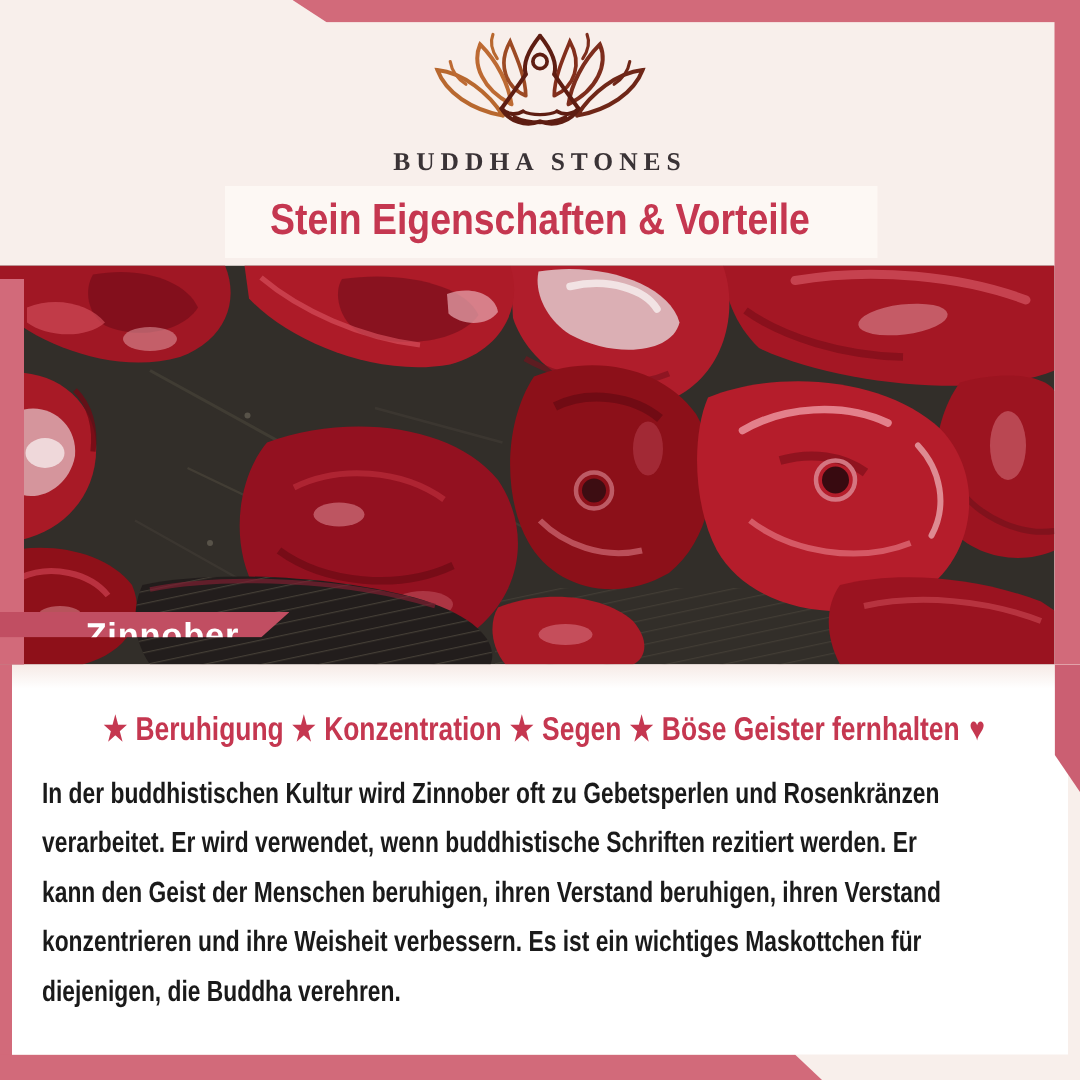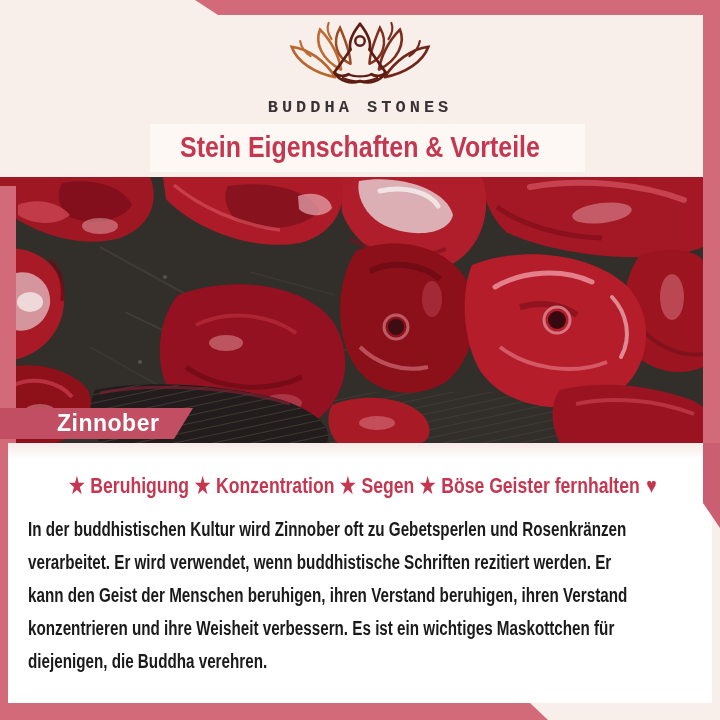--- a/index.html
+++ b/index.html
@@ -13,30 +13,30 @@
   .right-strip{position:absolute;right:0;top:0;width:17px;height:443px;background:#d26a7a;z-index:5;}
   .right-strip-tail{position:absolute;right:0;top:443px;width:17px;height:85px;background:#cb5f72;
     clip-path:polygon(0 0,100% 0,100% 100%,0 60px);z-index:6;}
   .left-strip-photo{position:absolute;left:0;top:186px;width:16px;height:257px;background:#d26a7a;z-index:5;}
   .left-strip-lower{position:absolute;left:0;top:443px;width:8px;height:277px;background:#d26a7a;z-index:5;}
   .bottom-band{position:absolute;left:0;top:703px;width:548px;height:17px;background:#d26a7a;
     clip-path:polygon(0 0,530px 0,100% 100%,0 100%);z-index:6;}
   
   .logo{position:absolute;left:0;right:0;top:20px;text-align:center;z-index:3;}
   .brand-name{position:absolute;left:0;right:0;top:98px;text-align:center;z-index:3;
-    font-family:Liberation Mono, monospace;font-size:17px;font-weight:600;letter-spacing:4px;color:#3a3336;}
+    font-family:Liberation Serif, serif;font-size:17px;font-weight:600;letter-spacing:4px;color:#3a3336;}
   
   .title-band{position:absolute;left:150px;top:124px;width:435px;height:48px;background:#fdf8f4;z-index:4;}
   .banner-title{position:absolute;left:-90px;top:131px;width:900px;text-align:center;z-index:5;
     font-size:29px;font-weight:bold;color:#c53750;white-space:nowrap;
     transform:scaleX(.86);transform-origin:center;}
   
   .photo{position:absolute;left:0;top:177px;width:703px;height:266px;z-index:1;}
   
-  .stone-badge{position:absolute;left:0;top:408px;width:193px;height:31px;background:#c14e62;z-index:7;
+  .stone-badge{position:absolute;left:0;top:408px;width:193px;height:17px;background:#c14e62;z-index:7;
     clip-path:polygon(0 0,100% 0,calc(100% - 19px) 100%,0 100%);}
   .stone-badge span{display:block;padding-left:57px;line-height:31px;font-size:23px;font-weight:bold;
     color:#ffffff;letter-spacing:.5px;}
   
   .info-panel{position:absolute;left:8px;top:443px;width:704px;height:260px;z-index:2;
     background:linear-gradient(#f6eae6,#ffffff 16px);}
   .benefits-line{position:absolute;left:-90px;top:473px;width:900px;text-align:center;z-index:3;
     font-size:22px;font-weight:bold;color:#c53750;white-space:nowrap;
     transform:scaleX(.8);transform-origin:center;}
   .benefit-star{margin:0 7px;}

